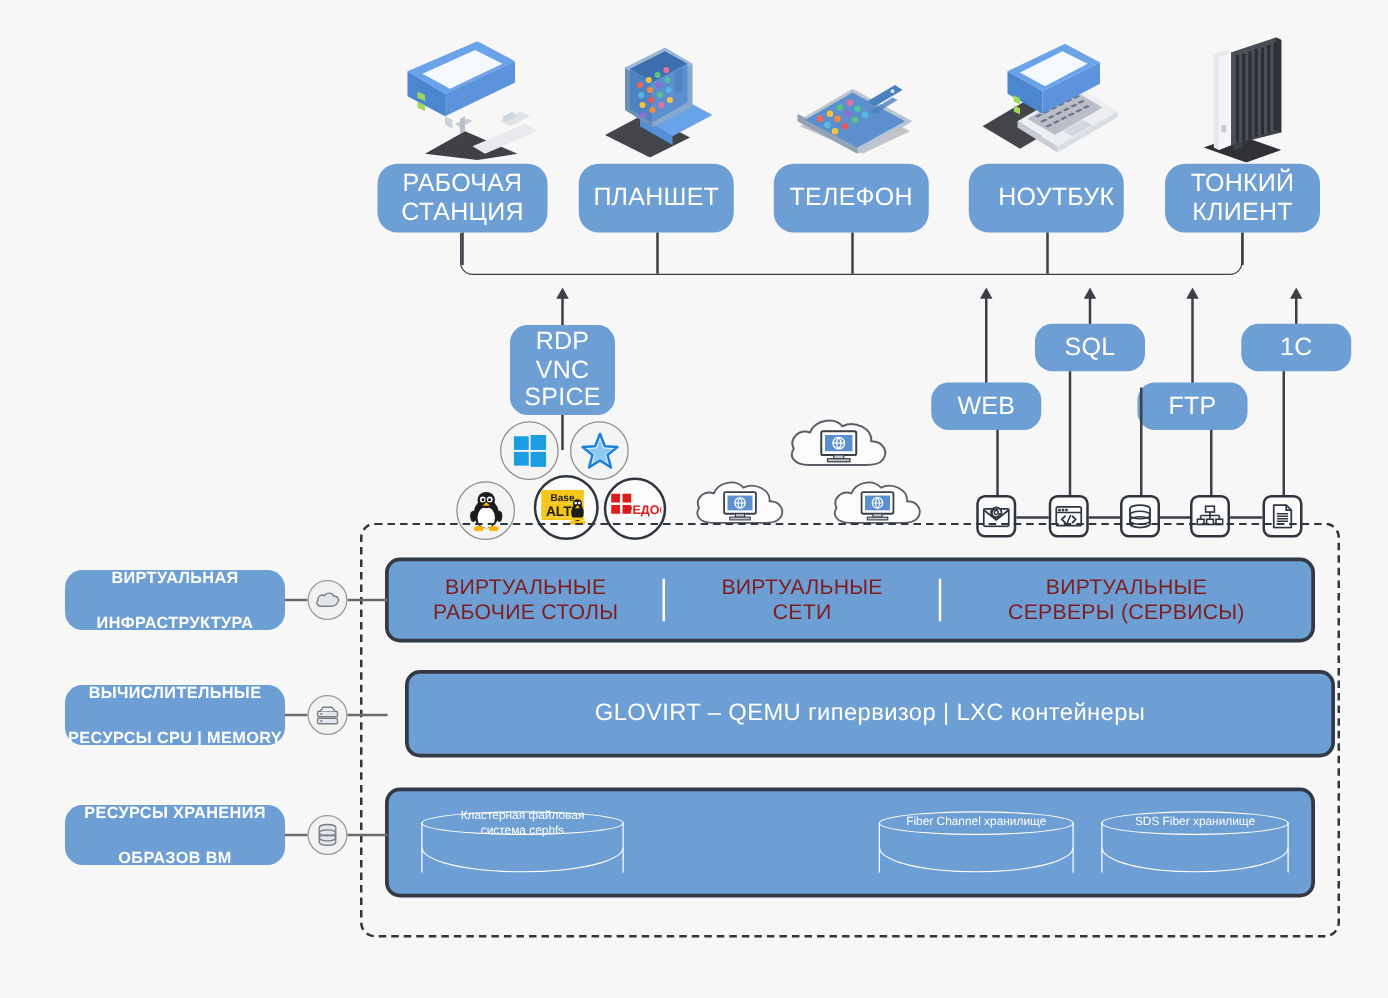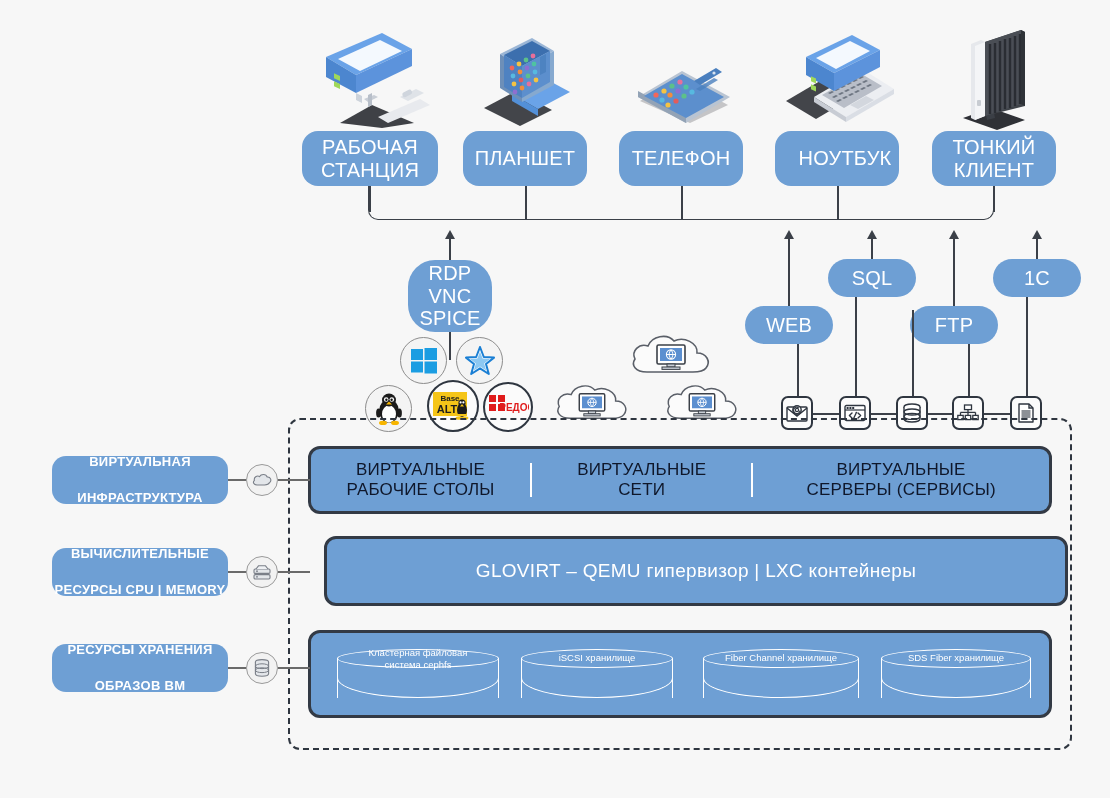--- a/index.html
+++ b/index.html
@@ -18,21 +18,21 @@
     background:#6e9fd4;
     color:#ffffff;
     display:flex;align-items:center;justify-content:center;
     text-align:center;
     border-radius:14px;
     line-height:1.12;
     box-sizing:border-box;
     letter-spacing:.2px;
   }
   .device-pill{font-size:20px;border-radius:16px;}
-  .proto-pill{font-size:20px;border-radius:27px;}
+  .proto-pill{font-size:20px;border-radius:14px;}
   .side-pill{font-size:13px;font-weight:bold;border-radius:14px;letter-spacing:.3px;gap:21px;}
 
   
   .dev-ill{position:absolute;}
 
   
   #cluster-frame{
     position:absolute;
     left:288px;top:418px;width:784px;height:332px;
     border:2px dashed #2f3640;
@@ -44,21 +44,21 @@
   .panel{
     position:absolute;
     background:#6e9fd4;
     border:3px solid #333a45;
     border-radius:12px;
     box-sizing:border-box;
     display:flex;align-items:center;
   }
   .panel-seg{
     flex:1;
-    color:#0f172a;
+    color:#7f1d1d;
     text-align:center;
     font-size:17px;
     line-height:1.2;
     letter-spacing:.2px;
   }
   .seg-div{width:2px;align-self:stretch;margin:14px 0;background:#ffffff;}
 
   #panel-hypervisor{justify-content:center;margin-left:16px;}
   #panel-hypervisor .hv-text{
     color:#fff;font-size:19px;letter-spacing:.3px;width:100%;text-align:center;
@@ -524,28 +524,20 @@
   <div class="panel" id="panel-storage" style="left:308px;top:630px;width:744px;height:88px;display:block;position:absolute;">
     <div class="cyl" style="left:26px;width:162px;">
       <div class="cyl-body"></div>
       <div class="cyl-bottom"></div>
       <div class="cyl-top"></div>
       <div class="cyl-label">
         <div>Кластерная файловая</div>
         <div>система cephfs</div>
       </div>
     </div>
-    <div class="cyl" style="left:210px;width:152px;">
-      <div class="cyl-body"></div>
-      <div class="cyl-bottom"></div>
-      <div class="cyl-top"></div>
-      <div class="cyl-label" style="top:3px;">
-        <div>iSCSI хранилище</div>
-      </div>
-    </div>
     <div class="cyl" style="left:392px;width:156px;">
       <div class="cyl-body"></div>
       <div class="cyl-bottom"></div>
       <div class="cyl-top"></div>
       <div class="cyl-label" style="top:3px;">
         <div>Fiber Channel хранилище</div>
       </div>
     </div>
     <div class="cyl" style="left:570px;width:150px;">
       <div class="cyl-body"></div>

